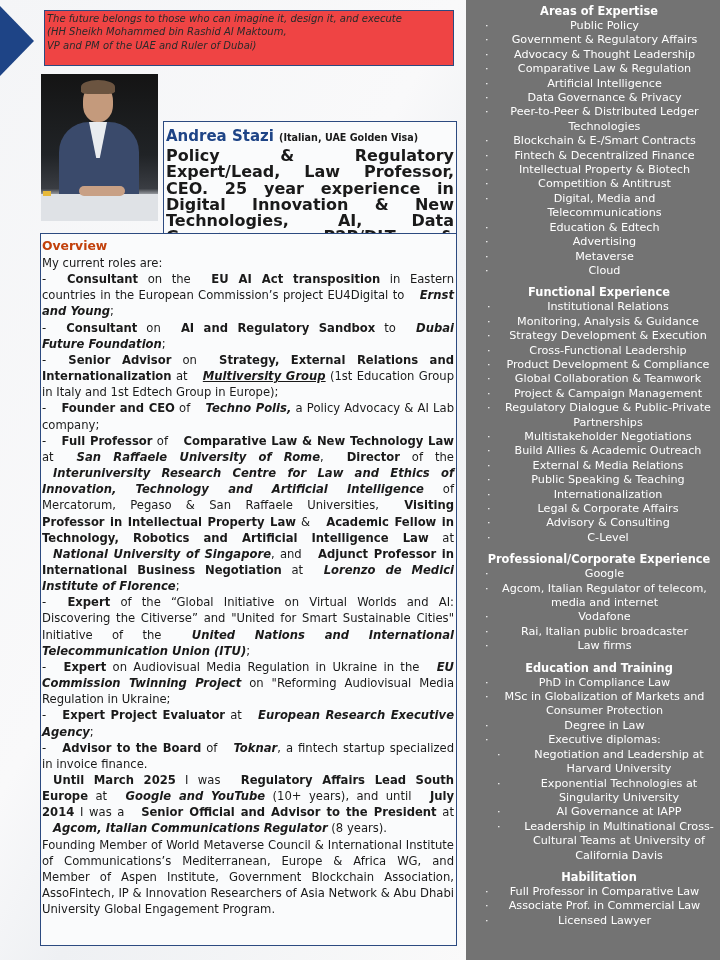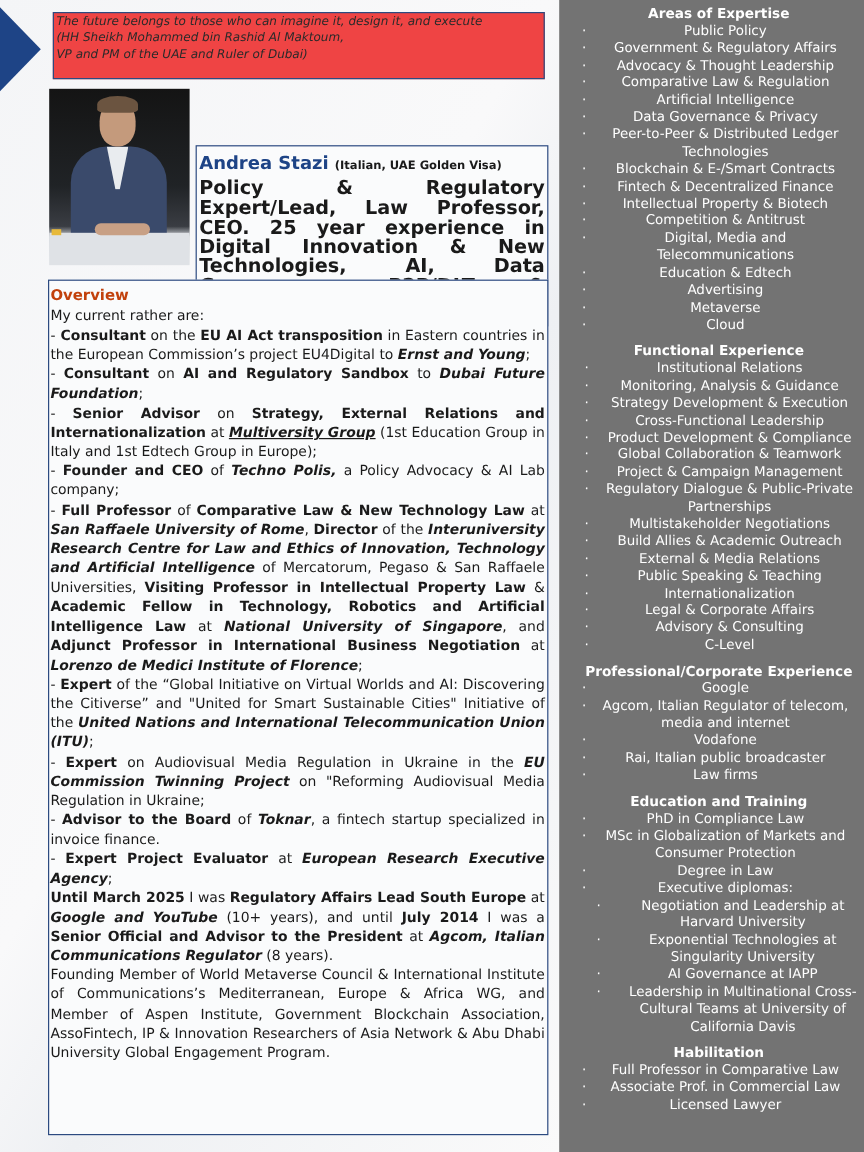--- a/index.html
+++ b/index.html
@@ -50,21 +50,21 @@
   .summary { font-weight: bold; font-size: 16px; line-height: 16.3px; text-align: justify; text-align-last: left; margin-top: 0px; }
 
   .overview {
     position: absolute; left: 40px; top: 233px; width: 417px; height: 713px;
     border: 1px solid #2c4a80; background: #fafbfc; box-sizing: border-box;
     padding: 3px 2px 2px 1px;
     font-size: 11.6px; line-height: 16.15px; color: #1a1a1a;
   }
   .ov-title { color: #c2410c; font-weight: bold; font-size: 12.4px; line-height: 18px; }
   .ov-p { text-align: justify; margin: 0; }
-  .ov-p b { font-weight: bold; }
+  .ov-p b { font-weight: bold; margin-left: 11px; }
 
   .sidebar {
     position: absolute; left: 466px; top: 0; width: 254px; height: 960px;
     background: #737373; color: #ffffff;
     padding: 4px 6px 0 18px; box-sizing: border-box;
     font-size: 11.2px; line-height: 14.4px; text-align: center;
   }
   .sec { margin-bottom: 7px; }
   .sec-title { font-weight: bold; font-size: 11.4px; line-height: 15px; }
   .li { position: relative; padding-left: 11px; }
@@ -99,31 +99,31 @@
 <div class="intro">
   <div class="name-line">
     <span class="name">Andrea Stazi</span>
     <span class="nat">(Italian, UAE Golden Visa)</span>
   </div>
   <div class="summary">Policy &amp; Regulatory Expert/Lead, Law Professor, CEO. 25 year experience in Digital Innovation &amp; New Technologies, AI, Data Governance, P2P/DLT &amp; Blockchain, Fintech, IP, Competition, Media, Telcos &amp; Education. Ex Regulatory Lead @Google. 12 books &amp; 90+ scientific papers.</div>
 </div>
 
 <div class="overview">
   <div class="ov-title">Overview</div>
-  <div>My current rather are:</div>
+  <div>My current roles are:</div>
   <div id="roles">
       <p class="ov-p"><span>-</span><b> Consultant</b><span> on the </span><b>EU AI Act transposition</b><span> in Eastern countries in the European Commission’s project EU4Digital to </span><b style="font-style: italic;">Ernst and Young</b><span>;</span></p>
       <p class="ov-p"><span>- </span><b>Consultant</b><span> on </span><b>AI and Regulatory Sandbox</b><span> to </span><b style="font-style: italic;">Dubai Future Foundation</b><span>;</span></p>
       <p class="ov-p"><span>- </span><b>Senior Advisor</b><span> on </span><b>Strategy, External Relations and Internationalization</b><span> at </span><b style="font-style: italic; text-decoration: underline;">Multiversity Group</b><span> (1st Education Group in Italy and 1st Edtech Group in Europe);</span></p>
       <p class="ov-p"><span>- </span><b>Founder and CEO</b><span> of </span><b style="font-style: italic;">Techno Polis,</b><span> a Policy Advocacy &amp; AI Lab company;</span></p>
       <p class="ov-p"><span>- </span><b>Full Professor</b><span> of </span><b>Comparative Law &amp; New Technology Law</b><span> at </span><b style="font-style: italic;">San Raffaele University of Rome</b><span>, </span><b>Director</b><span> of the </span><b style="font-style: italic;">Interuniversity Research Centre for Law and Ethics of Innovation, Technology and Artificial Intelligence</b><span> of Mercatorum, Pegaso &amp; San Raffaele Universities, </span><b>Visiting Professor in Intellectual Property Law</b><span> &amp; </span><b>Academic Fellow in Technology, Robotics and Artificial Intelligence Law</b><span> at </span><b style="font-style: italic;">National University of Singapore</b><span>, and </span><b>Adjunct Professor in International Business Negotiation</b><span> at </span><b style="font-style: italic;">Lorenzo de Medici Institute of Florence</b><span>;</span></p>
       <p class="ov-p"><span>- </span><b>Expert</b><span> of the “Global Initiative on Virtual Worlds and AI: Discovering the Citiverse” and "United for Smart Sustainable Cities" Initiative of the </span><b style="font-style: italic;">United Nations and International Telecommunication Union (ITU)</b><span>;</span></p>
       <p class="ov-p"><span>- </span><b>Expert</b><span> on Audiovisual Media Regulation in Ukraine in the </span><b style="font-style: italic;">EU Commission Twinning Project</b><span> on "Reforming Audiovisual Media Regulation in Ukraine;</span></p>
+      <p class="ov-p"><span>- </span><b>Expert Project Evaluator</b><span> at </span><b style="font-style: italic;">European Research Executive Agency</b><span>;</span></p>
       <p class="ov-p"><span>- </span><b>Advisor to the Board</b><span> of </span><b style="font-style: italic;">Toknar</b><span>, a fintech startup specialized in invoice finance.</span></p>
-      <p class="ov-p"><span>- </span><b>Expert Project Evaluator</b><span> at </span><b style="font-style: italic;">European Research Executive Agency</b><span>;</span></p>
     </div>
   <p class="ov-p" id="past"><b>Until March 2025</b><span> I was </span><b>Regulatory Affairs Lead South Europe</b><span> at </span><b style="font-style: italic;">Google and YouTube</b><span> (10+ years), and until </span><b>July 2014</b><span> I was a </span><b>Senior Official and Advisor to the President</b><span> at </span><b style="font-style: italic;">Agcom, Italian Communications Regulator</b><span> (8 years).</span></p>
   <p class="ov-p">Founding Member of World Metaverse Council &amp; International Institute of Communications’s Mediterranean, Europe &amp; Africa WG, and Member of Aspen Institute, Government Blockchain Association, AssoFintech, IP &amp; Innovation Researchers of Asia Network &amp; Abu Dhabi University Global Engagement Program.</p>
 </div>
 
 <div class="sidebar" id="sidebar">
     <div class="sec">
       <div class="sec-title">Areas of Expertise</div>
       <div class="li "><span class="dot">·</span><span>Public Policy</span></div>
       <div class="li "><span class="dot">·</span><span>Government &amp; Regulatory Affairs</span></div>

